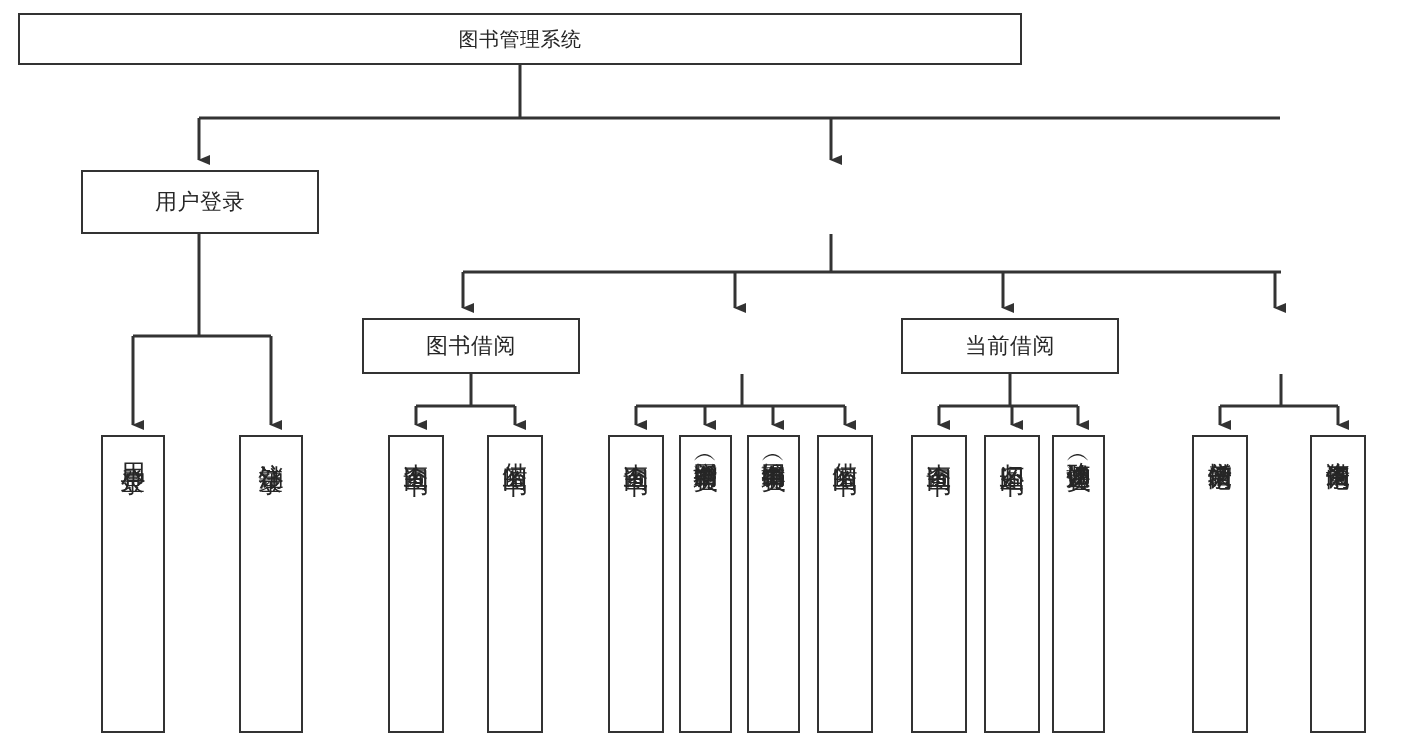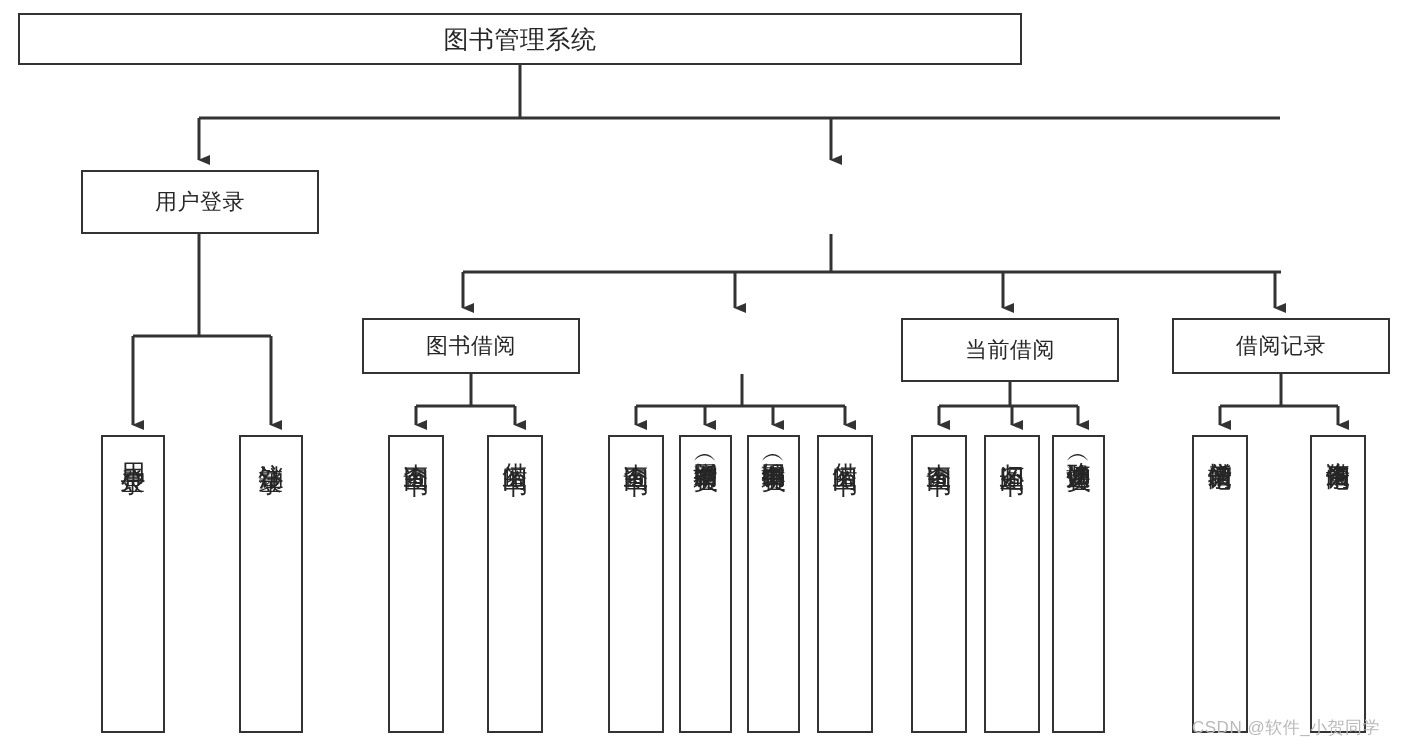--- a/index.html
+++ b/index.html
@@ -40,21 +40,21 @@
     line-height: 1.05;
     color: #262626;
   }
   
   .node.h .lbl {
     font-size: 22px;
     letter-spacing: 0.5px;
     white-space: nowrap;
   }
   .node.root .lbl {
-    font-size: 25px;
+    font-size: 20px;
   }
   
   .node.v {
     align-items: flex-start;
     justify-content: center;
     padding-top: 6px;
   }
   .node.v .lbl {
     writing-mode: vertical-rl;
     text-orientation: upright;
@@ -138,27 +138,24 @@
   <div class="node h" style="left:81px; top:170px; width:238px; height:64px;">
     <span class="lbl">用户登录</span>
   </div>
 
 
   <div class="node h" style="left:362px; top:318px; width:218px; height:56px;">
     <span class="lbl">图书借阅</span>
   </div>
 
 
-  <div class="node h" style="left:901px; top:318px; width:218px; height:64px;">
+  <div class="node h" style="left:901px; top:318px; width:218px; height:56px;">
     <span class="lbl">当前借阅</span>
   </div>
 
-  <div class="node h" style="left:1172px; top:318px; width:218px; height:56px;">
-    <span class="lbl">借阅记录</span>
-  </div>
 
   <div class="node v" style="left:101px; top:435px; width:64px; height:298px;">
     <span class="lbl">用户登录</span>
   </div>
 
   <div class="node v" style="left:239px; top:435px; width:64px; height:298px;">
     <span class="lbl">注销登录</span>
   </div>
 
   <div class="node v" style="left:388px; top:435px; width:56px; height:298px;">
@@ -198,15 +195,14 @@
   </div>
 
   <div class="node v tall" style="left:1192px; top:435px; width:56px; height:298px;">
     <span class="lbl">新增借阅记录</span>
   </div>
 
   <div class="node v tall" style="left:1310px; top:435px; width:56px; height:298px;">
     <span class="lbl">查询借阅记录</span>
   </div>
 
-  <div class="watermark" style="left:1192px; top:716px;">CSDN @软件_小贺同学</div>
 
 </div>
 
 </body></html>

